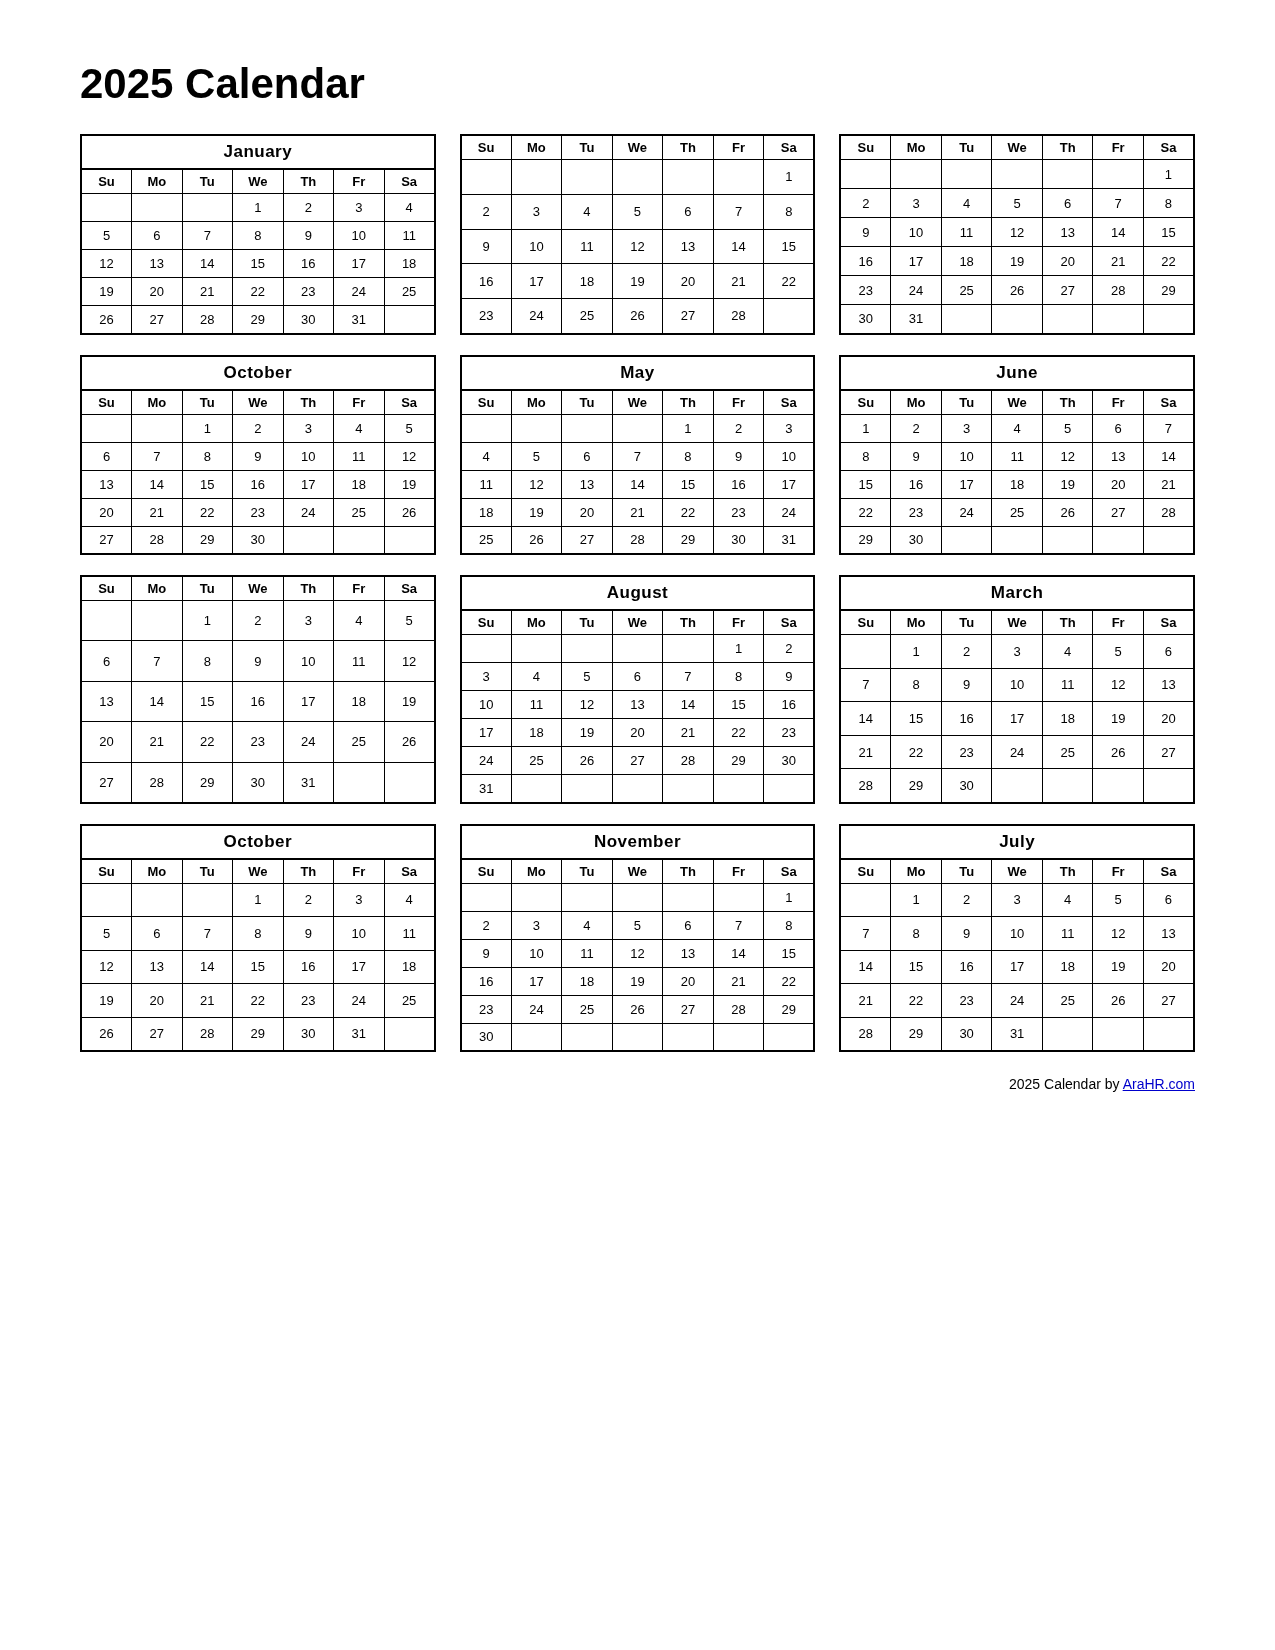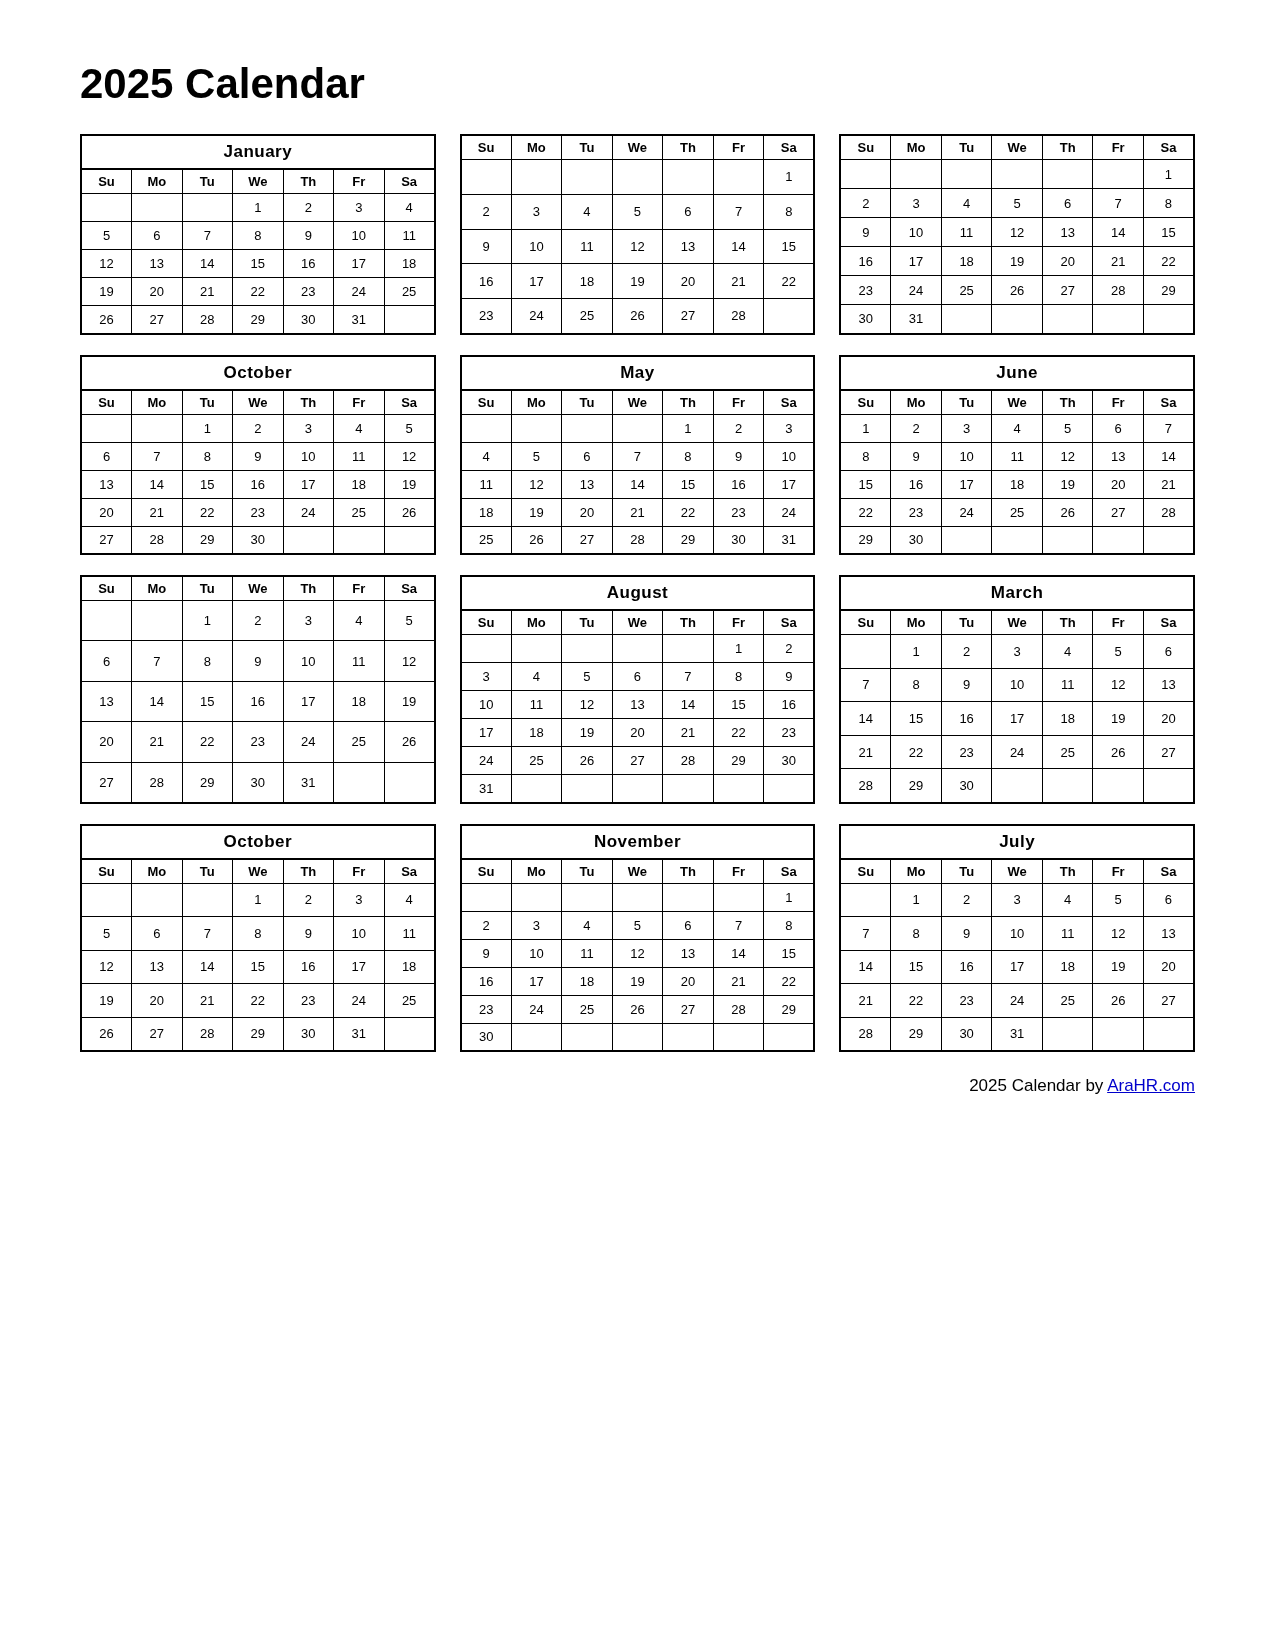--- a/index.html
+++ b/index.html
@@ -48,21 +48,21 @@
       text-align: center;
       font-size: 13px;
       padding: 4px 2px;
       border: 1px solid #000;
       width: 14.28%;
       height: 28px;
     }
     .footer {
       text-align: right;
       margin-top: 24px;
-      font-size: 17px;
+      font-size: 14px;
       color: #000;
     }
     .footer a {
       color: #0000cc;
       text-decoration: underline;
     }
   </style>
 </head>
 <body>
 

